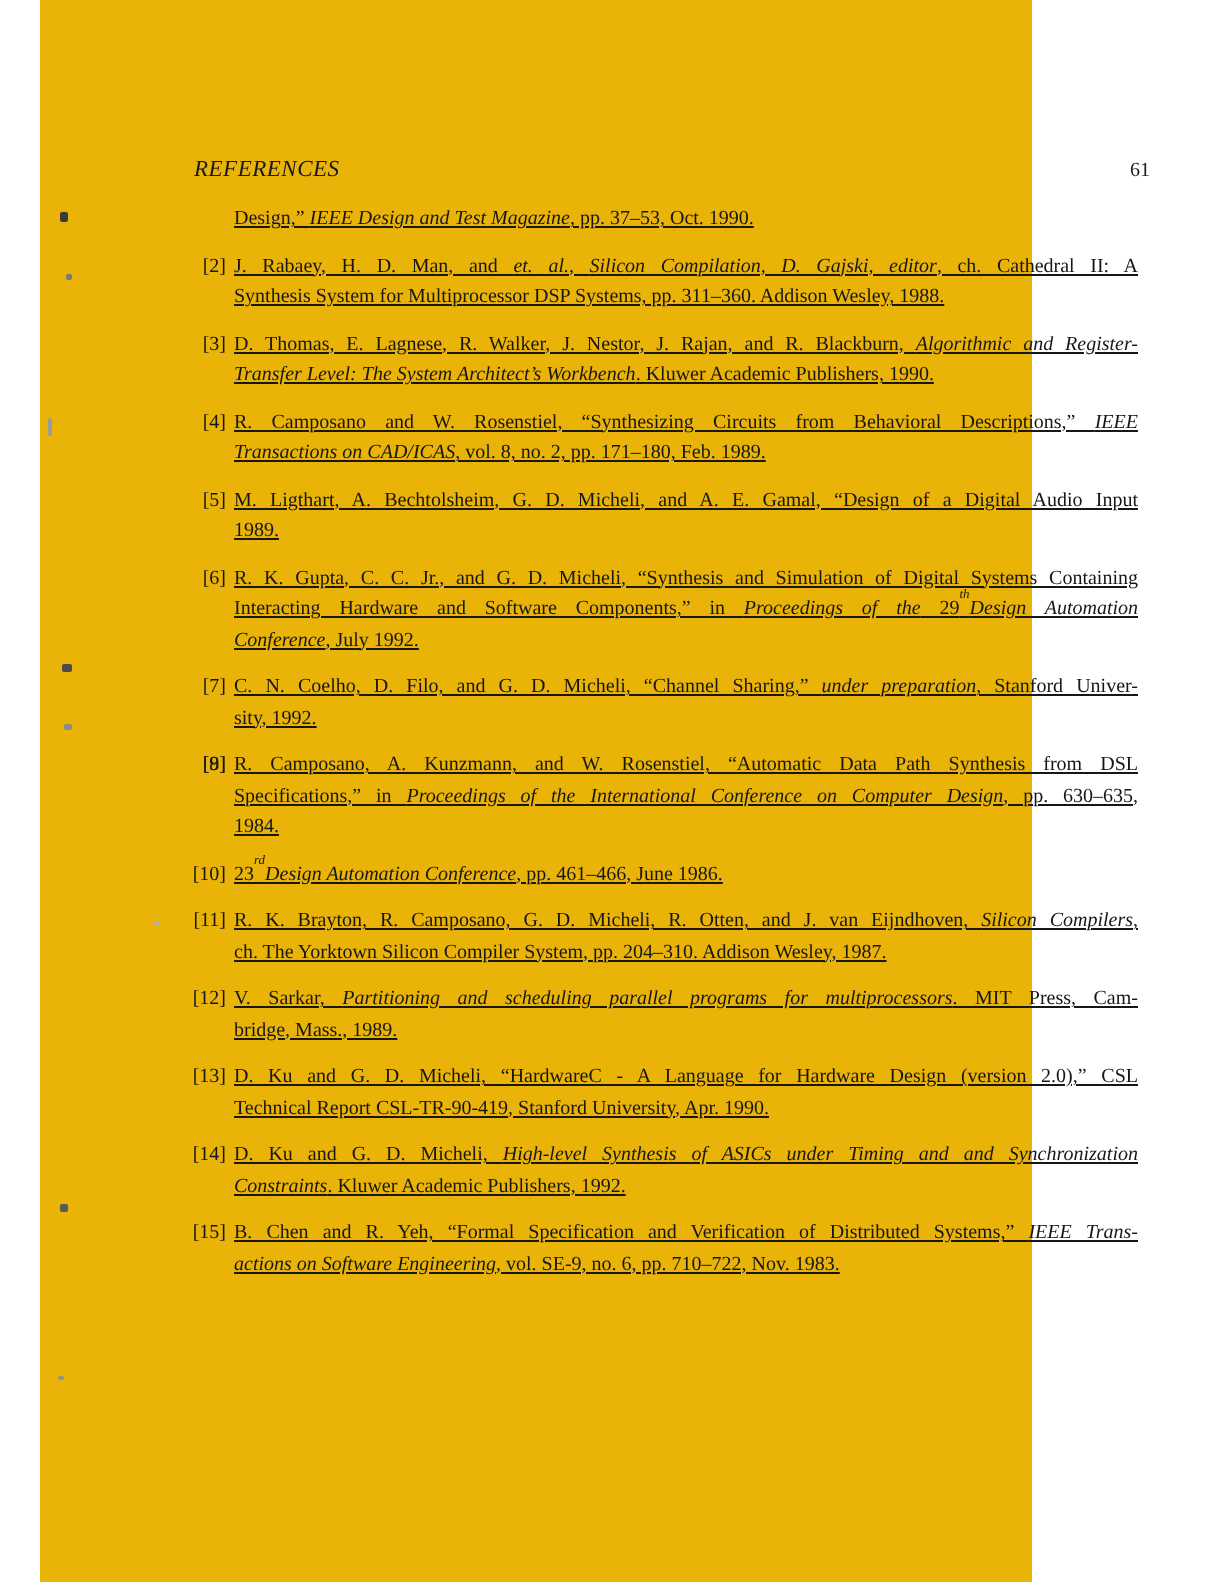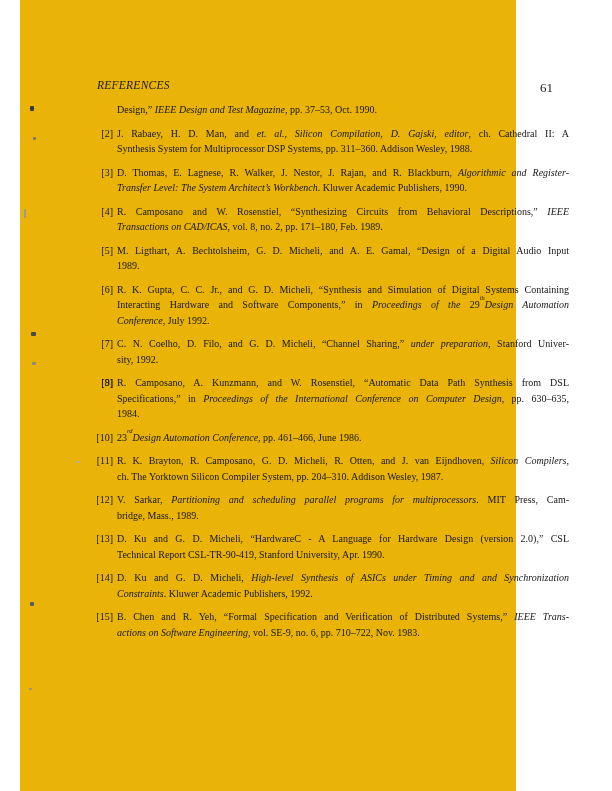--- a/index.html
+++ b/index.html
@@ -19,30 +19,31 @@
   }
   .header-title {
     position: absolute; left: 77px; top: 79px;
     font-style: italic;
     font-size: 11.5px;
     letter-spacing: 0.25px;
     color: #1a1a1a;
     white-space: nowrap;
   }
   .page-number {
-    position: absolute; left: 520px; top: 80px;
-    font-size: 13px;
+    position: absolute; left: 545px; top: 80px;
+    font-size: 10px;
     color: #1a1a1a;
   }
   .refs {
     position: absolute; left: 97px; top: 102px;
     width: 452px;
     font-size: 10px;
     line-height: 15.5px;
     color: #171717;
+    text-decoration: underline;
   }
   .ref { position: relative; margin-bottom: 8px; }
   .ref-label {
     position: absolute; right: 100%; margin-right: 4px;
     white-space: nowrap;
   }
   .line { text-align: left; }
   .line.just {
     text-align: justify;
     text-align-last: justify;

